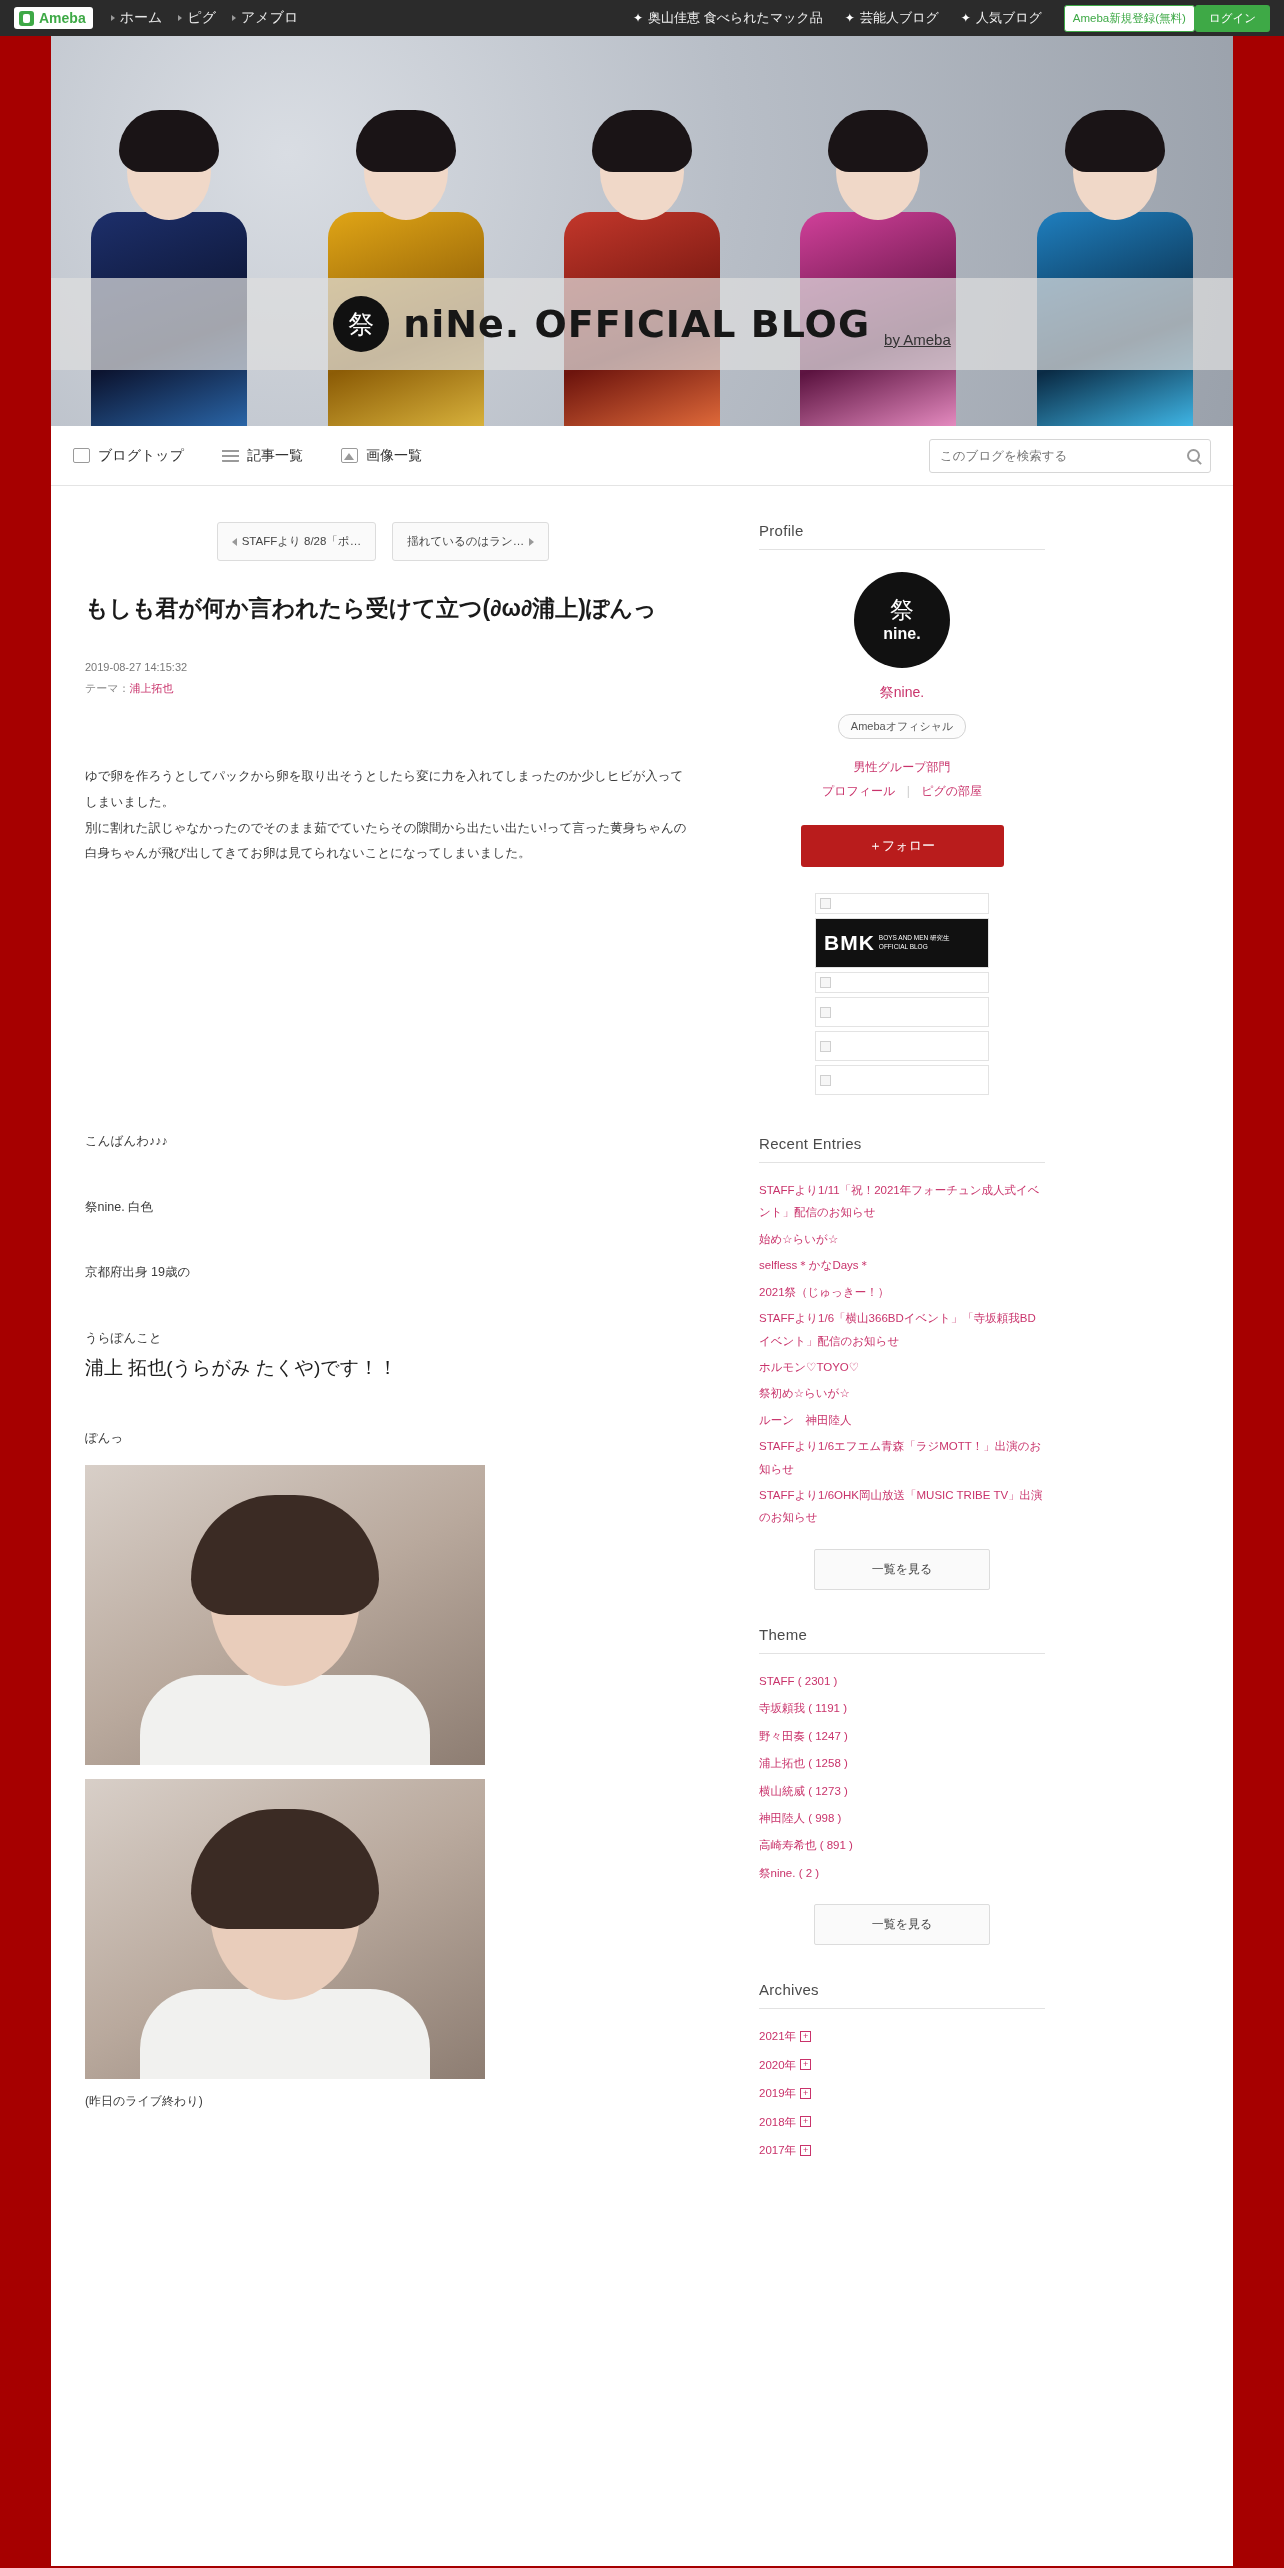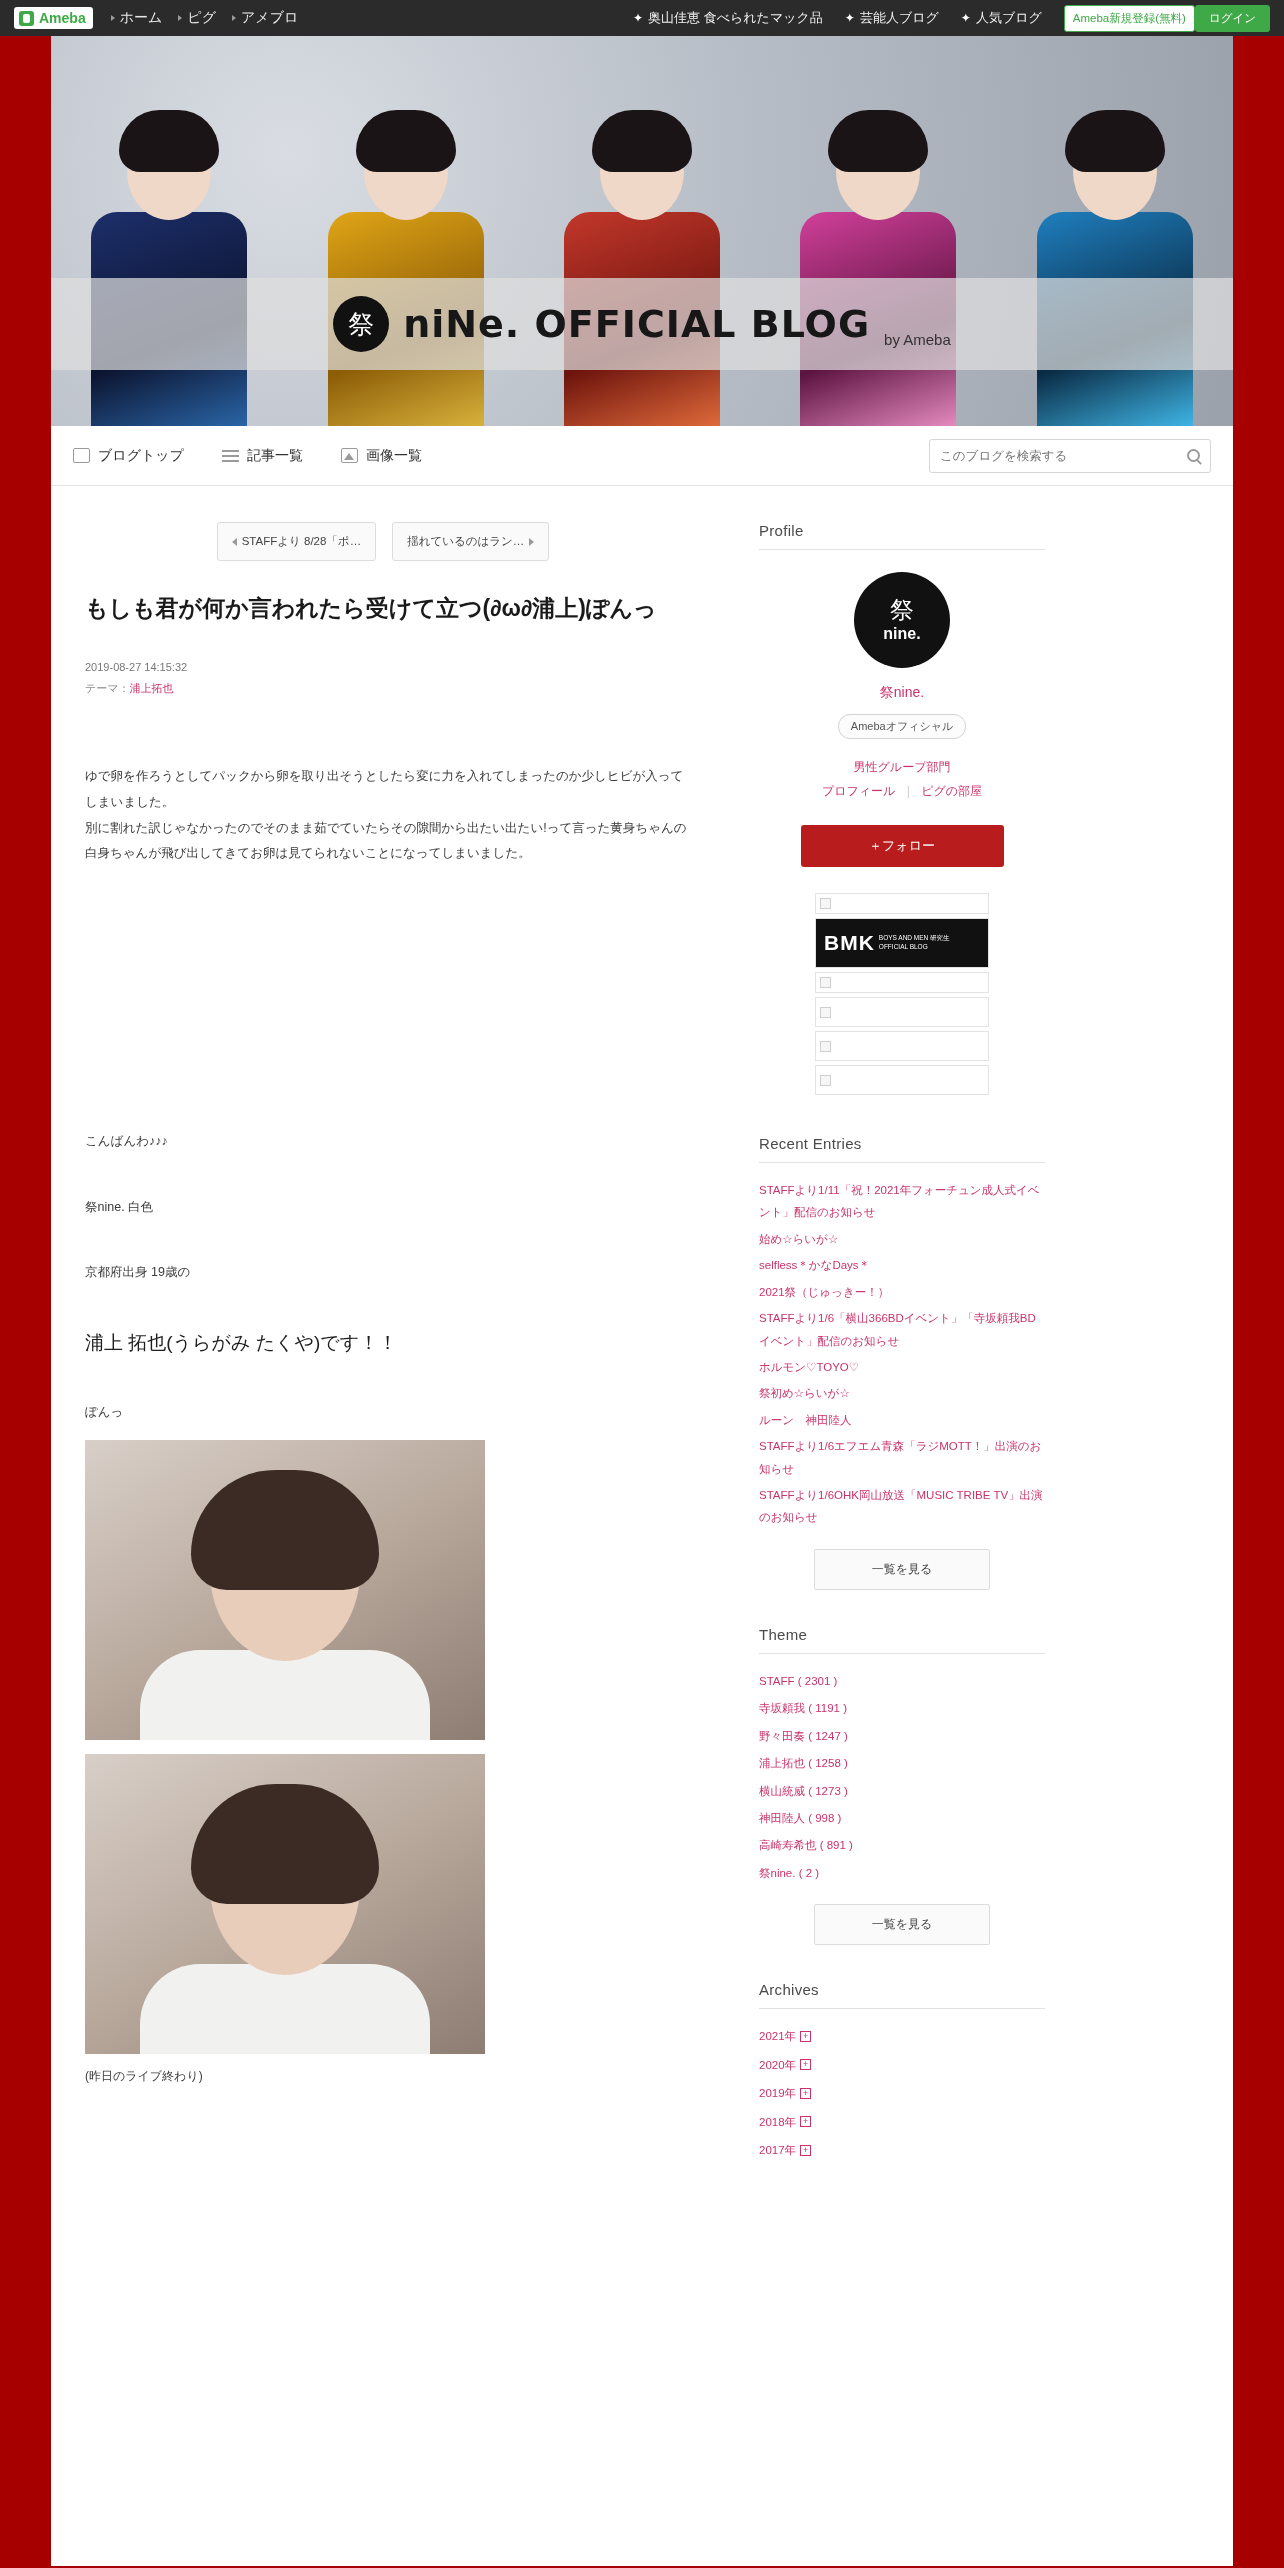--- a/index.html
+++ b/index.html
@@ -106,21 +106,21 @@
   .cover-logo {
     width: 56px; height: 56px; border-radius: 50%;
     background: #111; color: #fff;
     display: flex; align-items: center; justify-content: center;
     font-size: 26px;
   }
   .cover-title {
     font-size: 38px; font-weight: bold; letter-spacing: 1px; color: #171717;
     font-family: "DejaVu Sans", sans-serif;
   }
-  .cover-by { font-size: 15px; color: #333; align-self: flex-end; margin-bottom: 22px; }
+  .cover-by { font-size: 15px; color: #333; align-self: flex-end; margin-bottom: 22px; text-decoration: underline; }
 
   
   .blognav {
     height: 60px; display: flex; align-items: center;
     padding: 0 22px; border-bottom: 1px solid #e4e4e4;
   }
   .blognav .nitem {
     display: flex; align-items: center; gap: 8px;
     font-size: 14px; color: #333; margin-right: 38px;
   }
@@ -385,20 +385,21 @@
         <div class="line">ゆで卵を作ろうとしてパックから卵を取り出そうとしたら変に力を入れてしまったのか少しヒビが入ってしまいました。</div>
         <div class="line">別に割れた訳じゃなかったのでそのまま茹でていたらその隙間から出たい出たい!って言った黄身ちゃんの白身ちゃんが飛び出してきてお卵は見てられないことになってしまいました。</div>
         <div class="spacer-a"></div>
         <div class="spacer-b"></div>
         <div>こんばんわ♪♪♪</div>
         <div class="spacer-c"></div>
         <div>祭nine. 白色</div>
         <div class="spacer-c"></div>
         <div>京都府出身 19歳の</div>
         <div class="spacer-c"></div>
+        <div>うらぽんこと</div>
         <div class="big-name">浦上 拓也(うらがみ たくや)です！！</div>
         <div class="spacer-c"></div>
         <div>ぽんっ</div>
 
         <div class="photo">
           <div class="shirt"></div>
             <div class="face"></div>
             <div class="hair2"></div>
         </div>
         <div class="photo">

